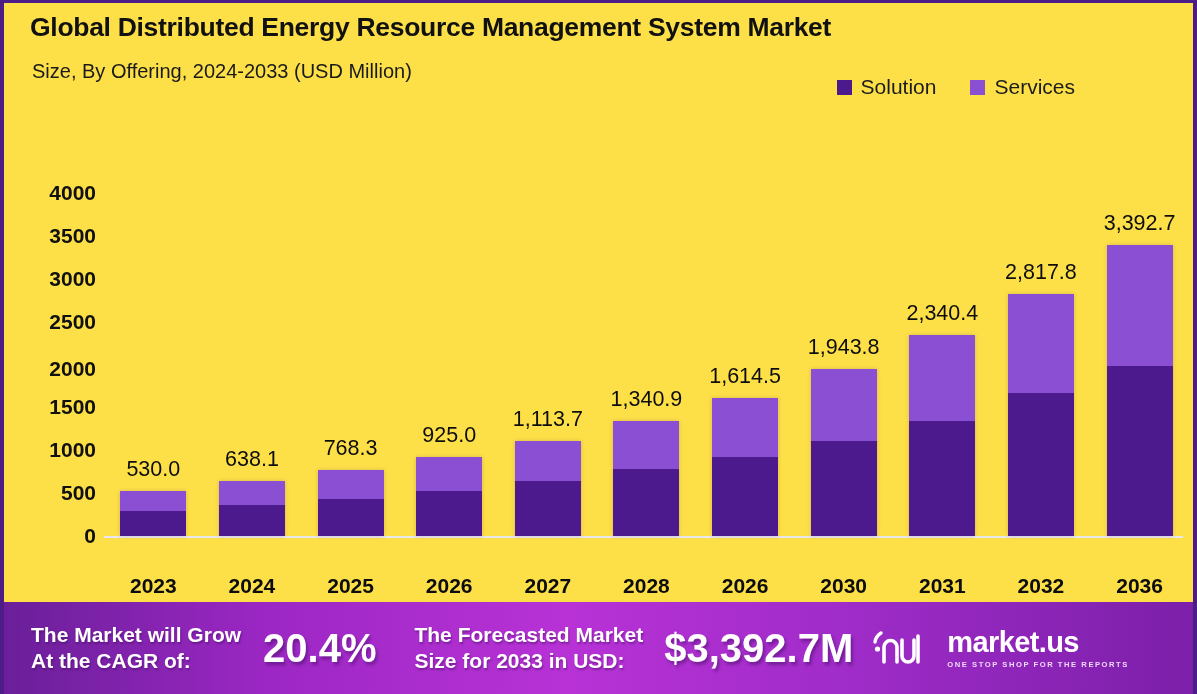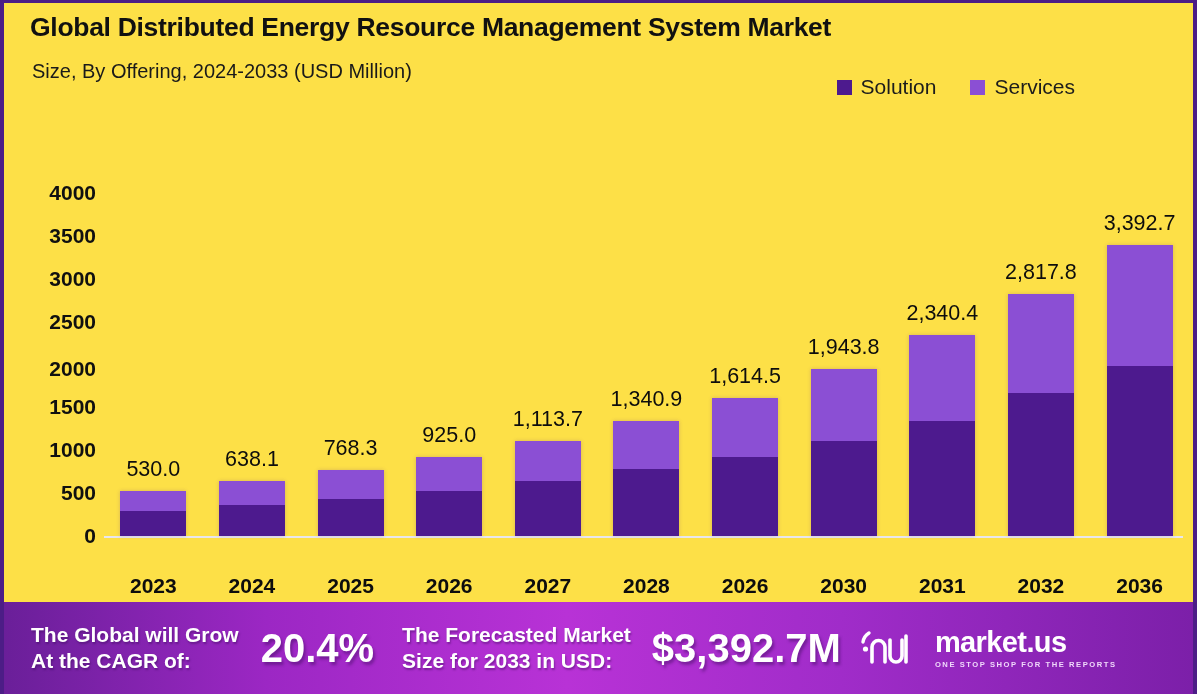--- a/index.html
+++ b/index.html
@@ -177,21 +177,21 @@
     white-space: nowrap;
   }
   .footer-value {
     color: #ffffff;
     font-weight: bold;
     text-shadow: 2px 3px 3px rgba(60,10,90,0.45);
     white-space: nowrap;
   }
   .cagr-label { margin-left: 27px; }
   .cagr-value { font-size: 40px; margin-left: 22px; }
-  .fc-label { margin-left: 28px; }
+  .fc-label { margin-left: 38px; }
   .fc-value { font-size: 40px; margin-left: 21px; }
   .brand {
     display: flex;
     align-items: center;
     gap: 24px;
     margin-left: 18px;
   }
   .brand-mark { width: 52px; height: 40px; display:block; }
   .brand-text { display: flex; flex-direction: column; line-height: 1; }
   .brand-name {
@@ -331,21 +331,21 @@
             <div class="seg-solution" style="height: 170.471px; background: rgb(77, 26, 142);"></div>
           </div>
           <div class="bar-total" style="bottom: 361.924px;">3,392.7</div>
           <div class="x-label">2036</div>
         </div>
       </div>
   </div>
 
   <div class="footer">
     <div class="footer-label cagr-label">
-      <span>The Global will Grow</span><br>
+      <span>The Market will Grow</span><br>
       <span>At the CAGR of:</span>
     </div>
     <div class="footer-value cagr-value">20.4%</div>
 
     <div class="footer-label fc-label">
       <span>The Forecasted Market</span><br>
       <span>Size for 2033 in USD:</span>
     </div>
     <div class="footer-value fc-value">$3,392.7M</div>
 

